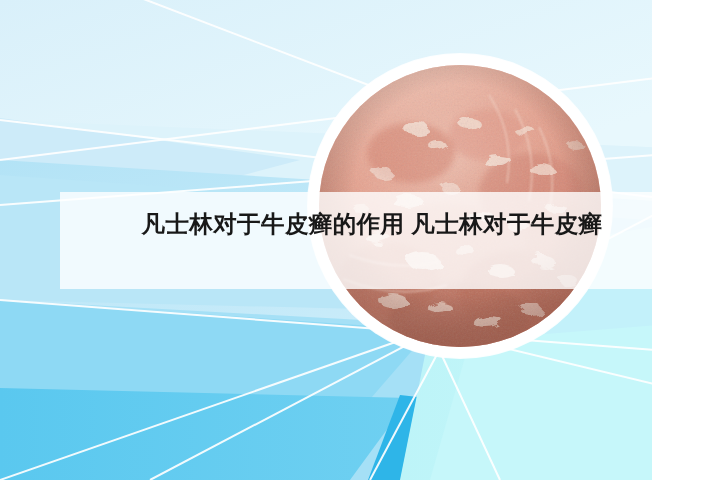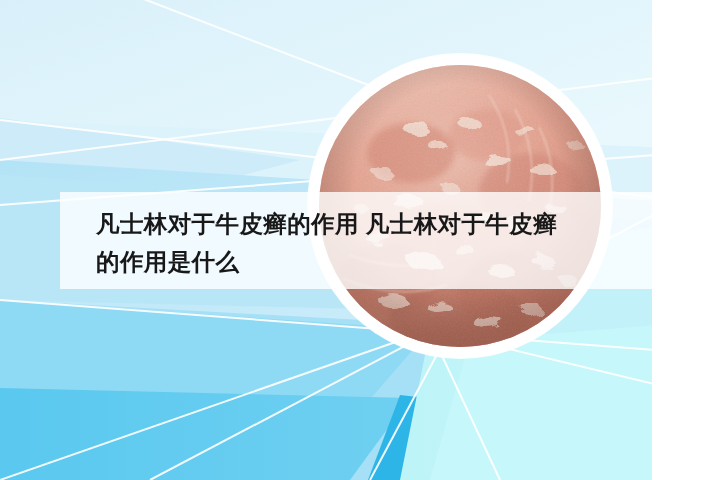--- a/index.html
+++ b/index.html
@@ -10,20 +10,21 @@
   body {
     font-family: "Liberation Sans", "DejaVu Sans", sans-serif;
   }
 
   .canvas {
     position: relative;
     width: 652px;
     height: 480px;
     overflow: hidden;
     background: #dff3fb;
+    text-align: center;
   }
 
   
   .bg-poly {
     position: absolute;
     inset: 0;
     width: 720px;
     height: 480px;
     display: block;
   }
@@ -225,15 +226,15 @@
           <stop offset="60%" stop-color="#000000" stop-opacity="0"></stop>
           <stop offset="100%" stop-color="#7a3f30" stop-opacity="0.32"></stop>
         </radialGradient>
         <rect x="0" y="0" width="282" height="282" fill="url(#vig)"></rect>
       </svg>
     </div>
   </div>
 
   <div class="caption-band"></div>
 
-  <div class="caption-text"><span>凡士林对于牛皮癣的作用 凡士林对于牛皮癣</span><br><span>的作用是什么</span></div>
+  <div class="caption-text"><span>凡士林对于牛皮癣的作用 凡士林对于牛皮癣</span><br></div>
 
 </div>
 
 </body></html>

